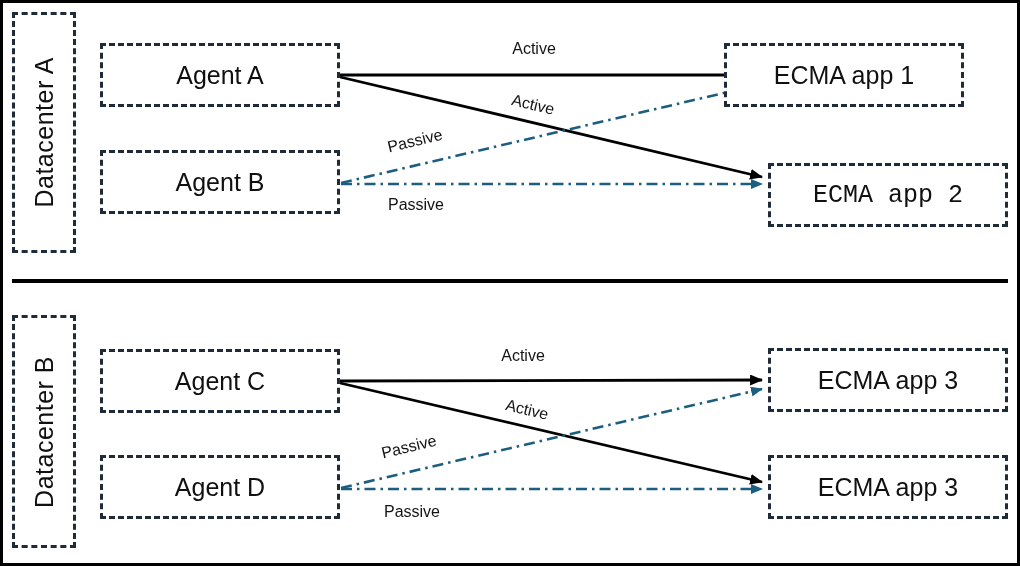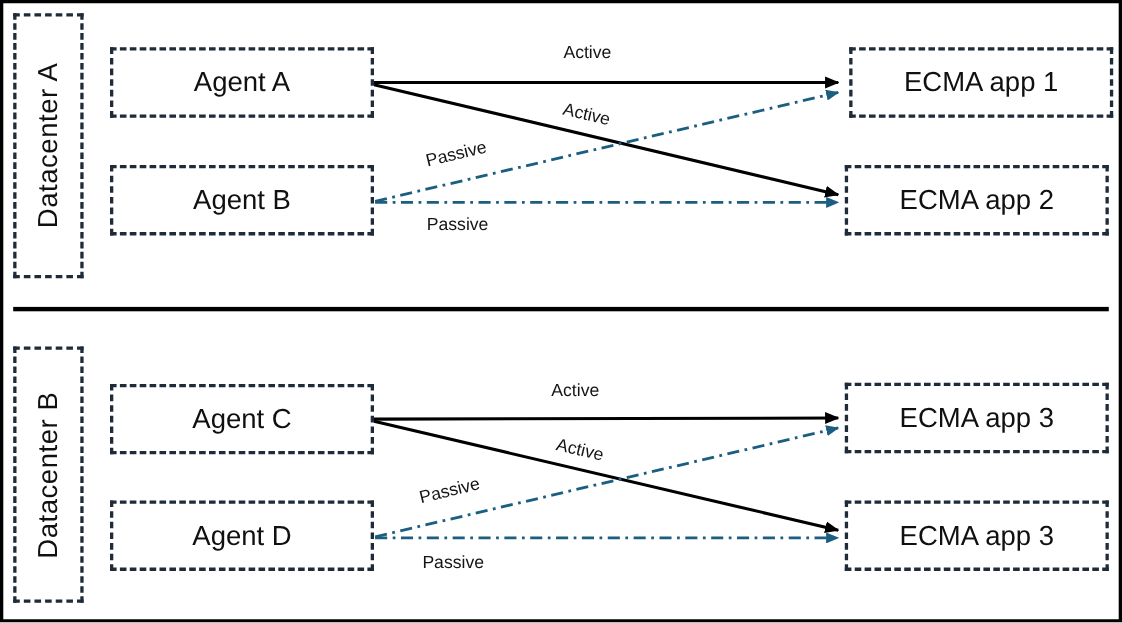--- a/index.html
+++ b/index.html
@@ -59,24 +59,24 @@
     <span class="dc-label">Datacenter A</span>
   </div>
 
   <div class="dbox" style="left:100px;top:43px;width:240px;height:64px;">
     <span class="node-label">Agent A</span>
   </div>
   <div class="dbox" style="left:100px;top:150px;width:240px;height:64px;">
     <span class="node-label">Agent B</span>
   </div>
 
-  <div class="dbox" style="left:772px;top:43px;width:240px;height:64px;">
+  <div class="dbox" style="left:724px;top:43px;width:240px;height:64px;">
     <span class="node-label">ECMA app 1</span>
   </div>
-  <div class="dbox" style="left:768px;top:150px;width:240px;height:64px;">
+  <div class="dbox" style="left:768px;top:163px;width:240px;height:64px;font-family:Liberation Mono, monospace;">
     <span class="node-label">ECMA app 2</span>
   </div>
 
   <span class="lbl" style="left:534px;top:49px;">Active</span>
   <span class="lbl rot-down" style="left:533px;top:105px;">Active</span>
   <span class="lbl rot-up" style="left:415px;top:141px;">Passive</span>
   <span class="lbl" style="left:416px;top:205px;">Passive</span>
 
   <div class="divider"></div>
 

